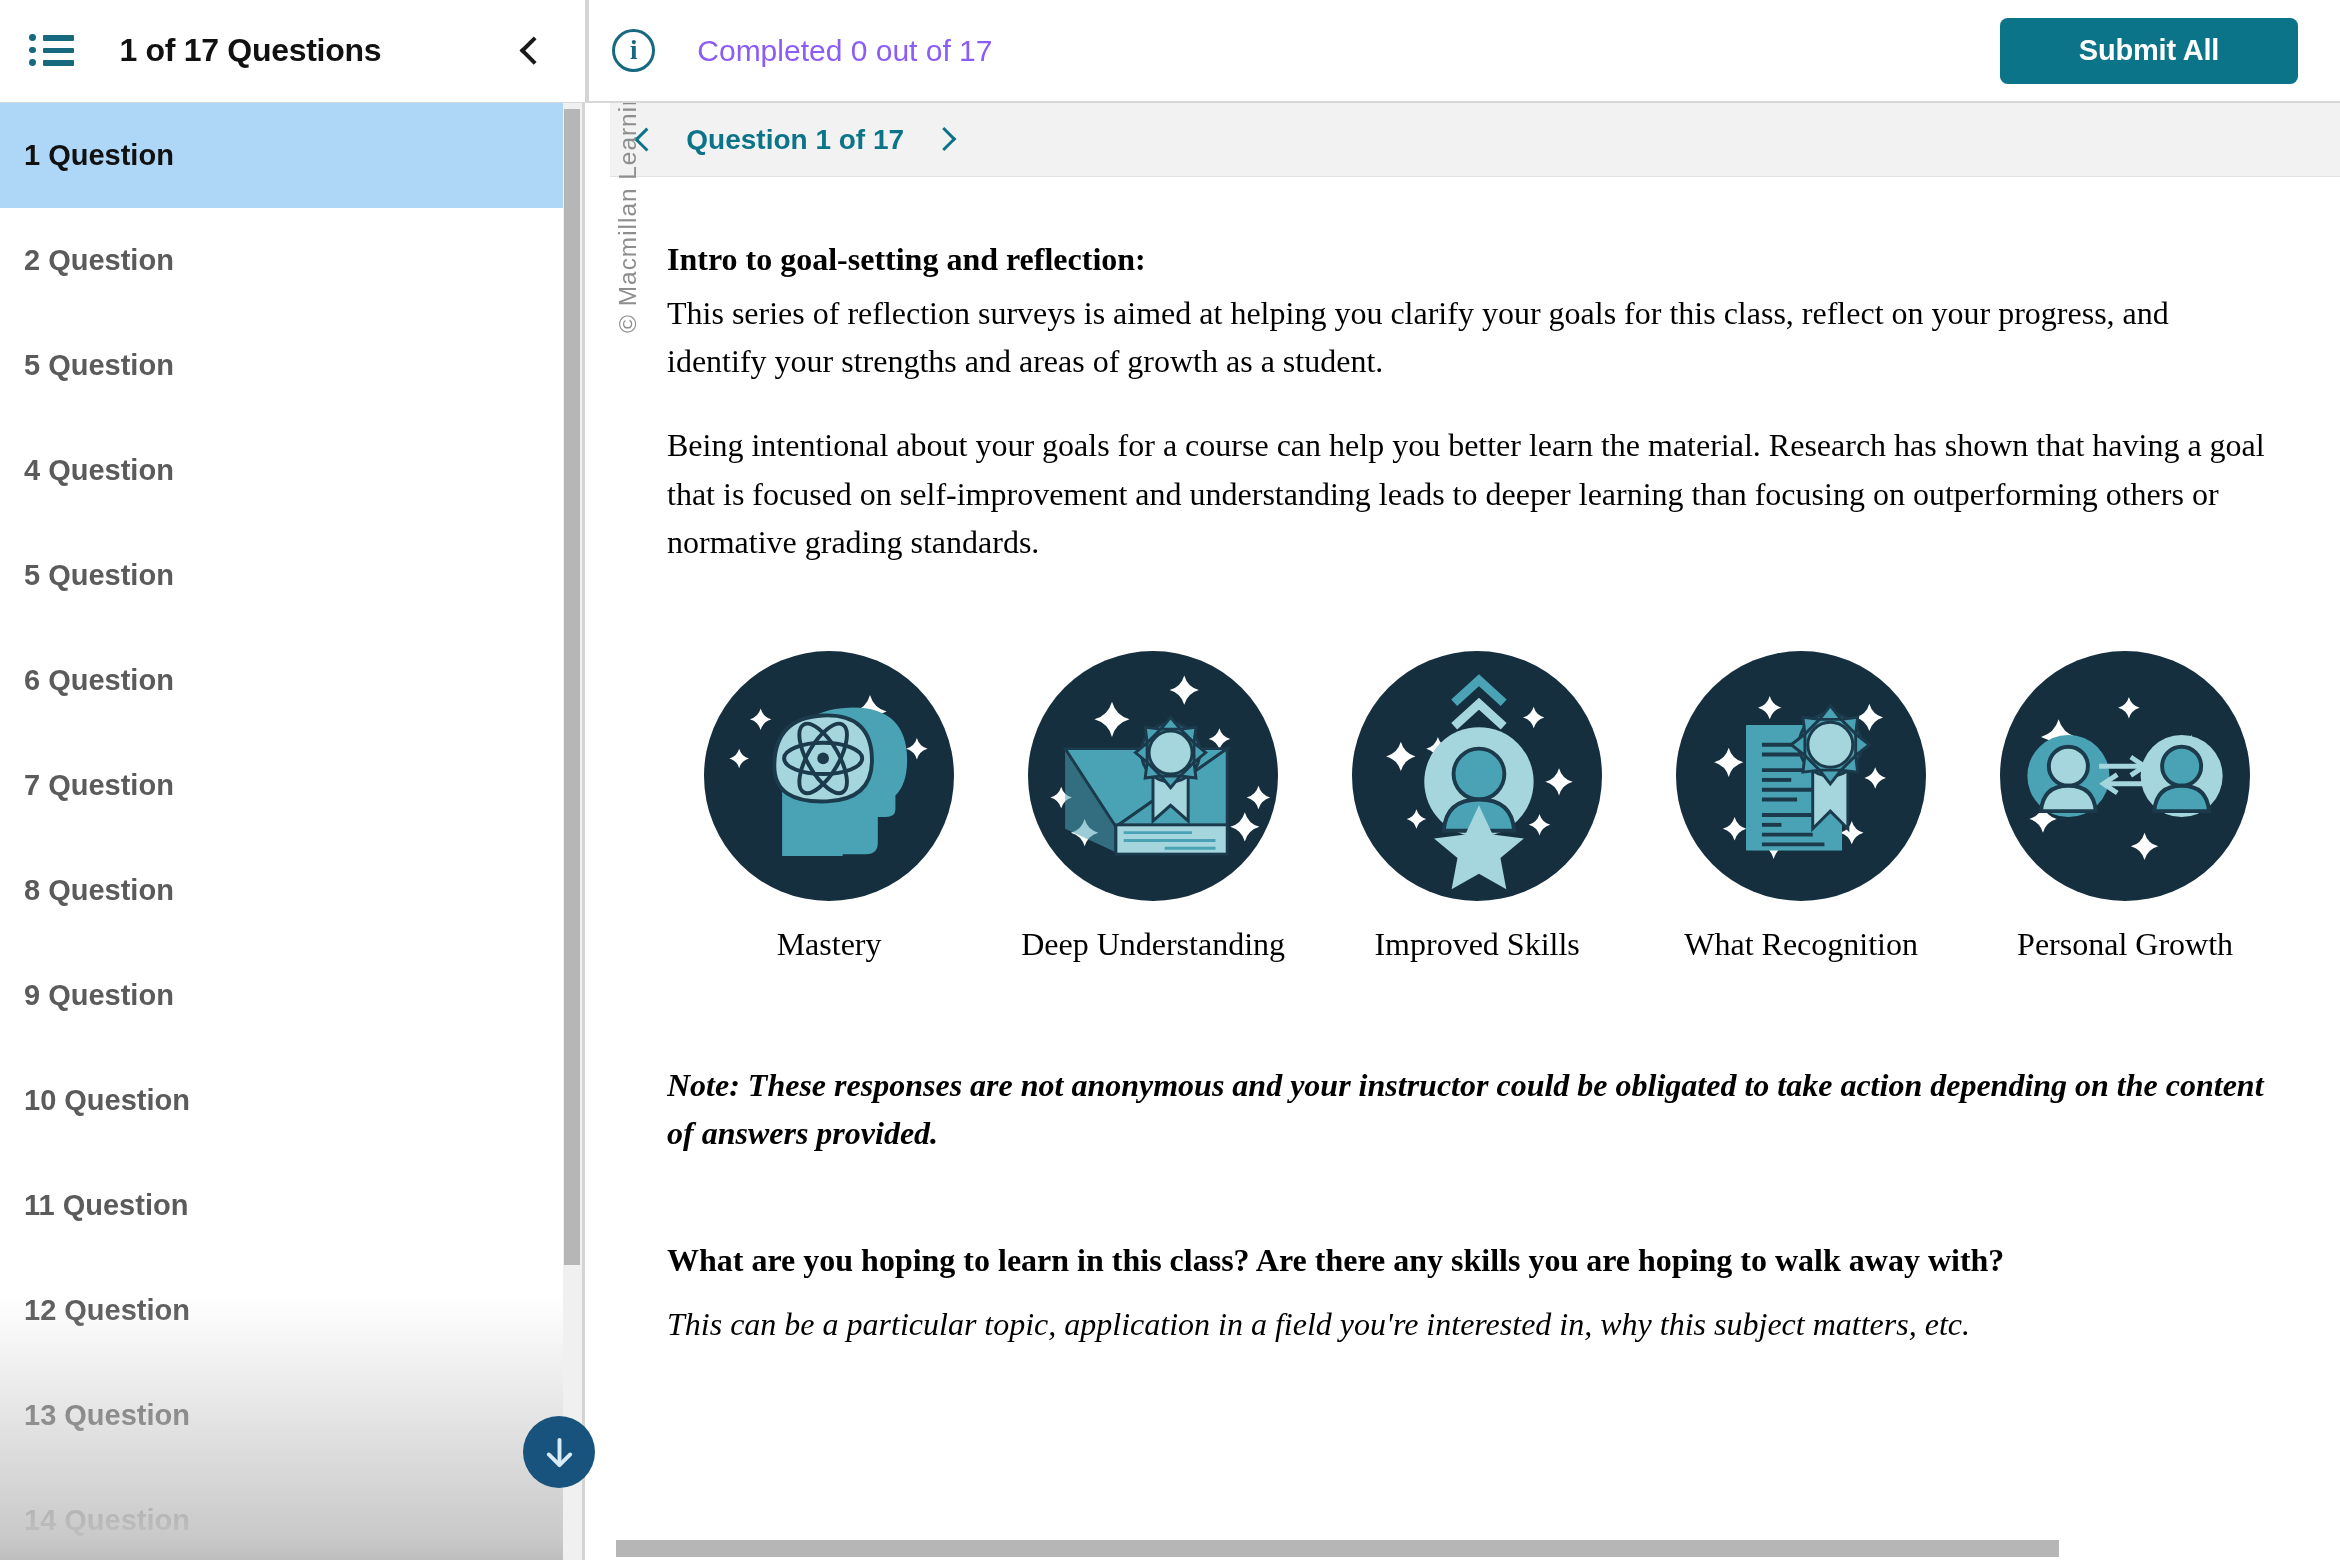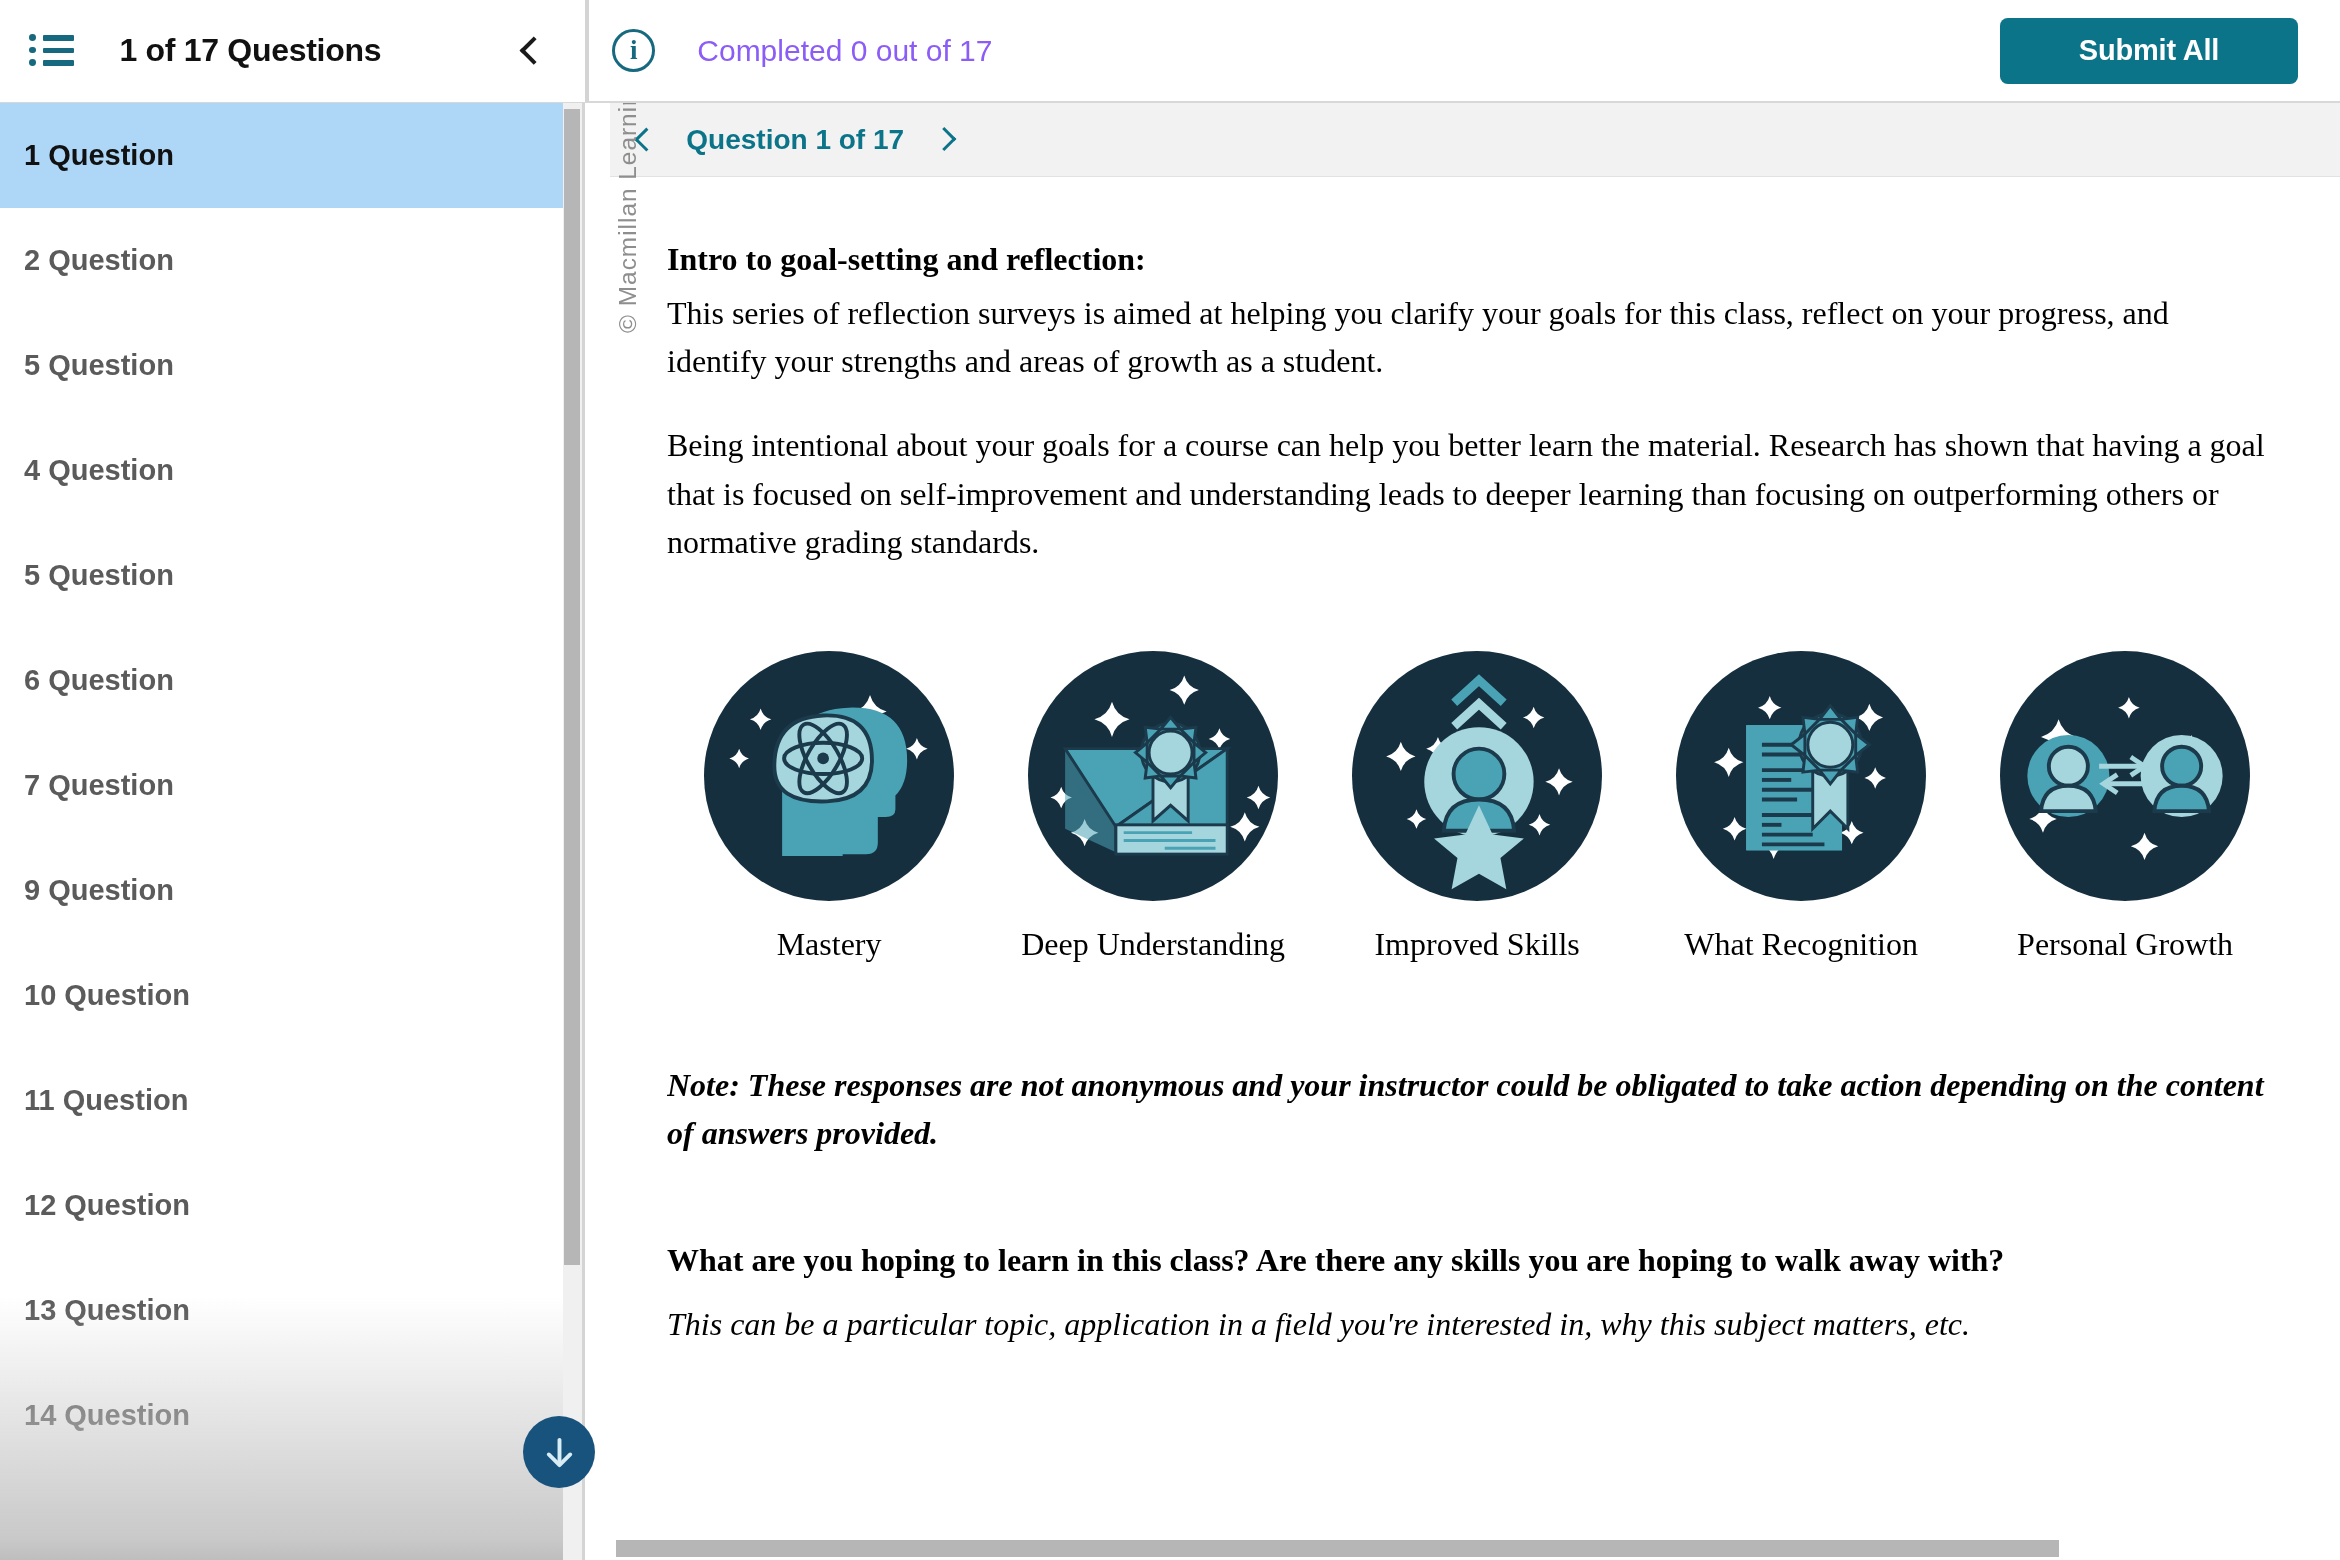--- a/index.html
+++ b/index.html
@@ -246,20 +246,23 @@
           <span>4 Question</span>
         </div>
         <div class="q-item">
           <span>5 Question</span>
         </div>
         <div class="q-item">
           <span>6 Question</span>
         </div>
         <div class="q-item">
           <span>7 Question</span>
+        </div>
+        <div class="q-item">
+          <span>8 Question</span>
         </div>
         <div class="q-item">
           <span>9 Question</span>
         </div>
         <div class="q-item">
           <span>10 Question</span>
         </div>
         <div class="q-item">
           <span>11 Question</span>
         </div>

